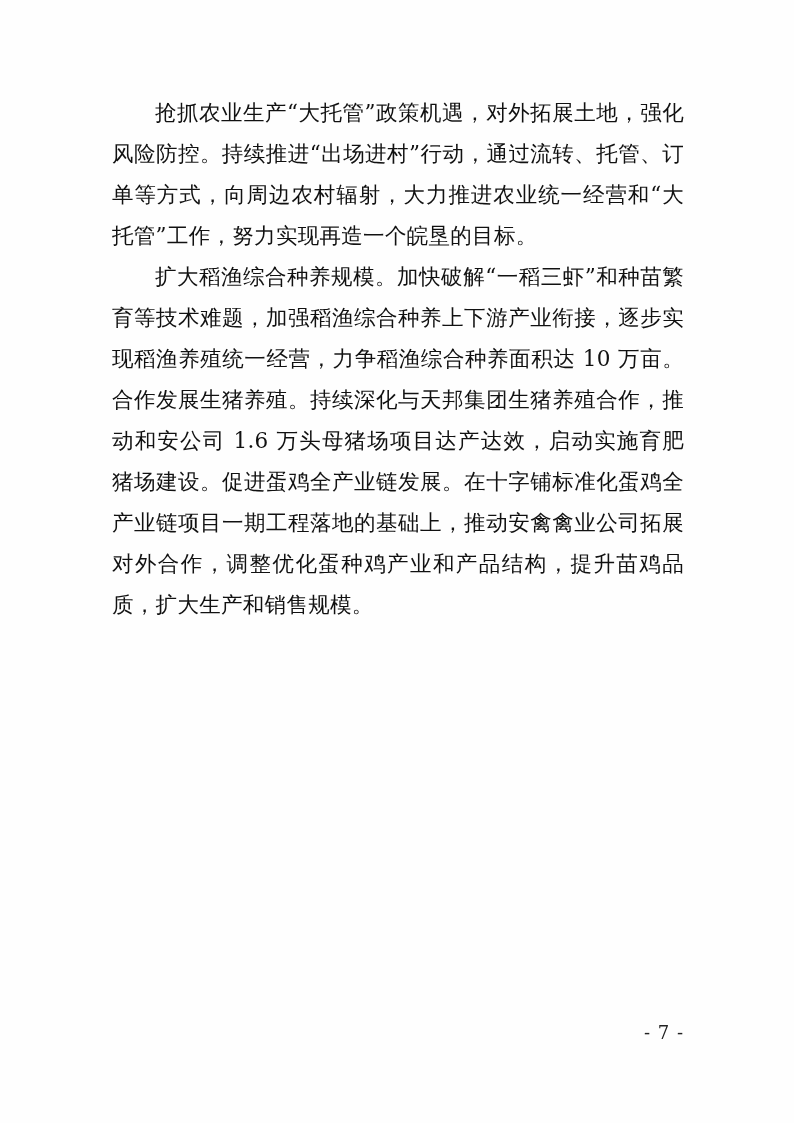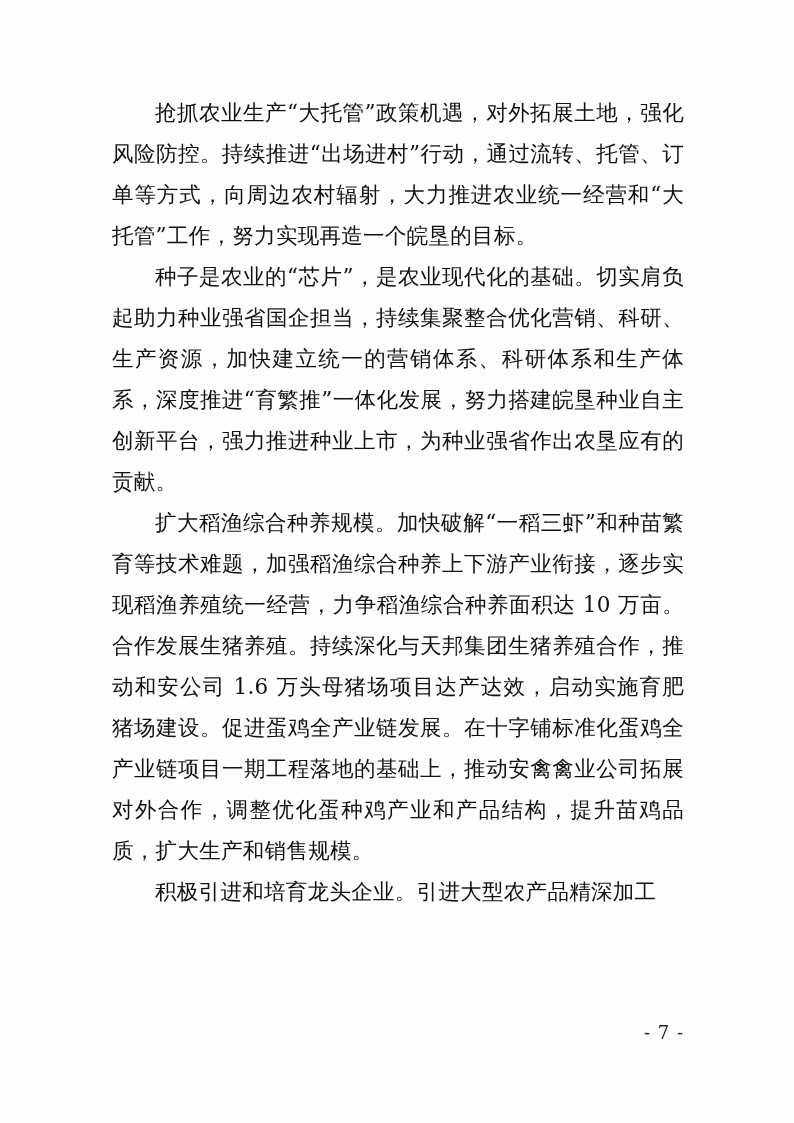--- a/index.html
+++ b/index.html
@@ -67,18 +67,16 @@
     font-family: "DejaVu Serif", "Liberation Serif", serif;
     letter-spacing: 1px;
   }
 </style>
 </head>
 <body>
 
 <div class="page">
   <div class="content">
     <p class="para indent">抢抓农业生产“大托管”政策机遇，对外拓展土地，强化风险防控。持续推进“出场进村”行动，通过流转、托管、订单等方式，向周边农村辐射，大力推进农业统一经营和“大托管”工作，努力实现再造一个皖垦的目标。</p>
-    <p class="para indent">种子是农业的“芯片”，是农业现代化的基础。切实肩负起助力种业强省国企担当，持续集聚整合优化营销、科研、生产资源，加快建立统一的营销体系、科研体系和生产体系，深度推进“育繁推”一体化发展，努力搭建皖垦种业自主创新平台，强力推进种业上市，为种业强省作出农垦应有的贡献。</p>
     <p class="para indent">扩大稻渔综合种养规模。加快破解“一稻三虾”和种苗繁育等技术难题，加强稻渔综合种养上下游产业衔接，逐步实现稻渔养殖统一经营，力争稻渔综合种养面积达 10 万亩。合作发展生猪养殖。持续深化与天邦集团生猪养殖合作，推动和安公司 1.6 万头母猪场项目达产达效，启动实施育肥猪场建设。促进蛋鸡全产业链发展。在十字铺标准化蛋鸡全产业链项目一期工程落地的基础上，推动安禽禽业公司拓展对外合作，调整优化蛋种鸡产业和产品结构，提升苗鸡品质，扩大生产和销售规模。</p>
-    <p class="para indent lastline">积极引进和培育龙头企业。引进大型农产品精深加工</p>
   </div>
   <div class="page-number">- 7 -</div>
 </div>
 
 </body></html>

